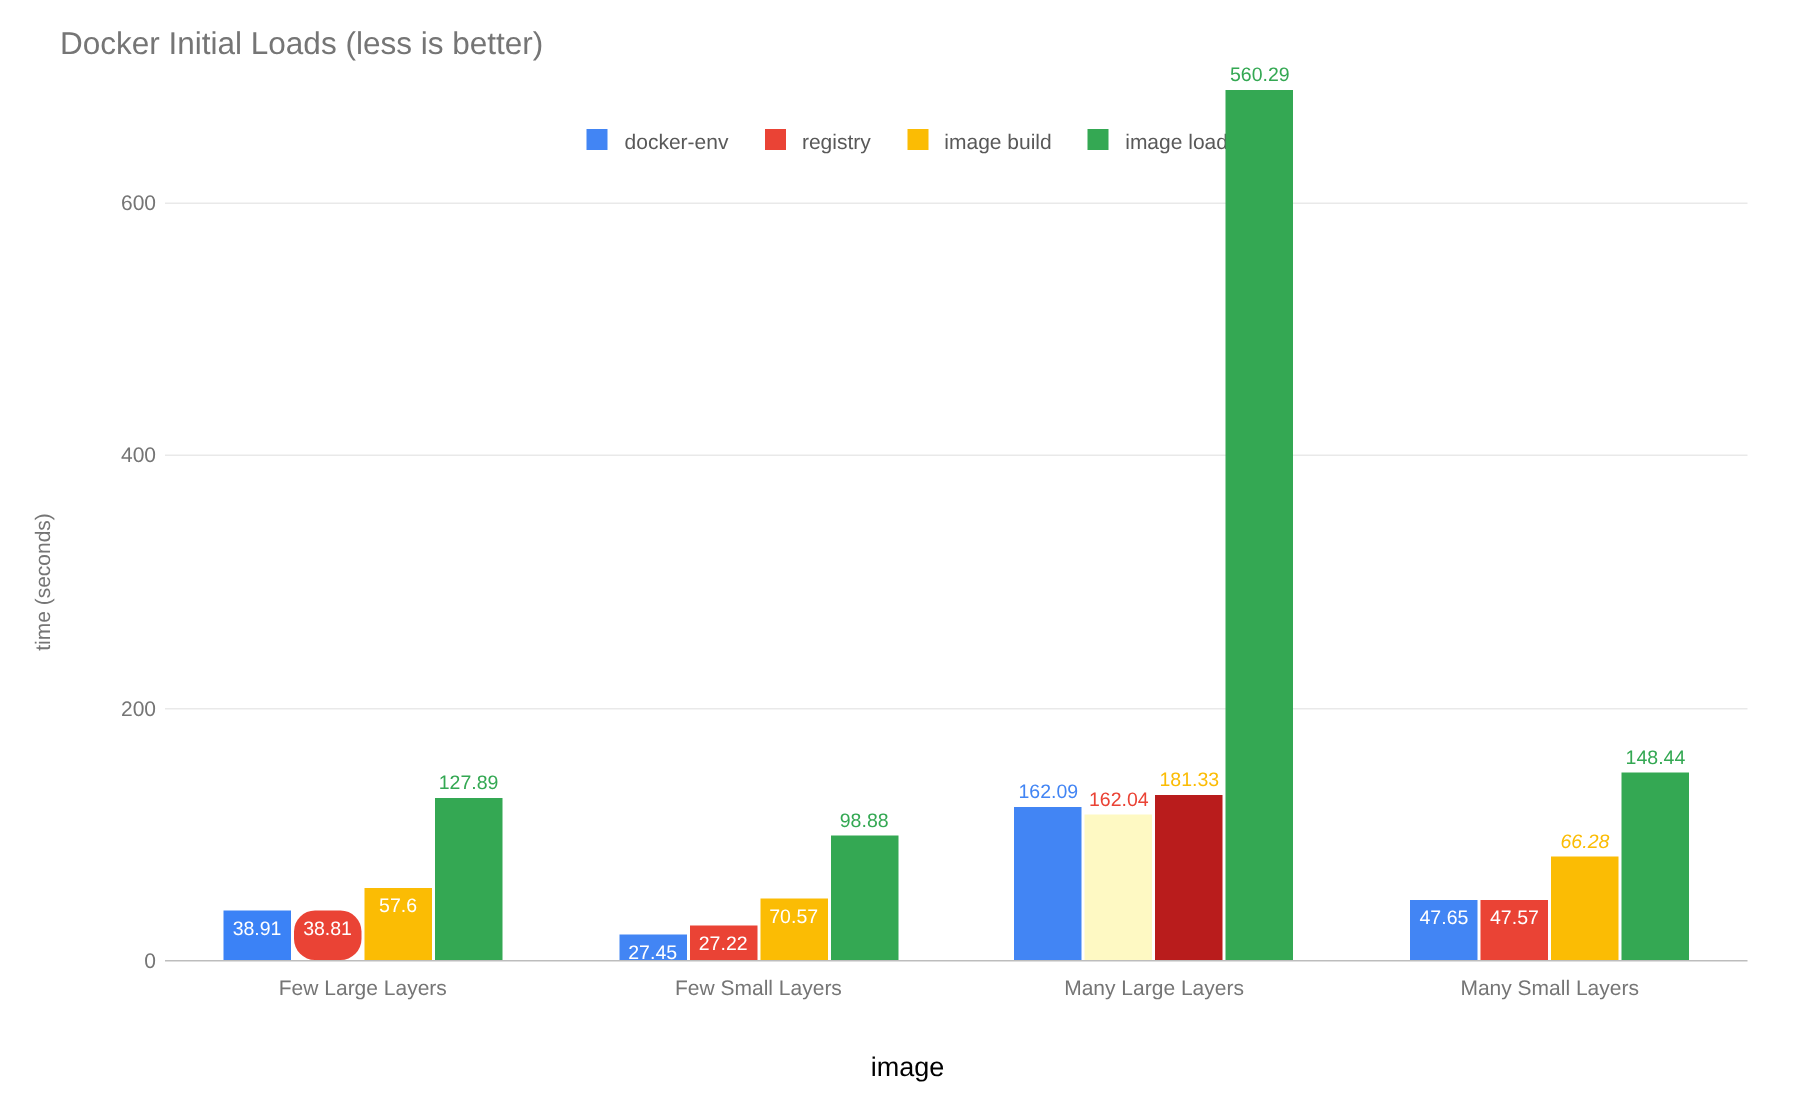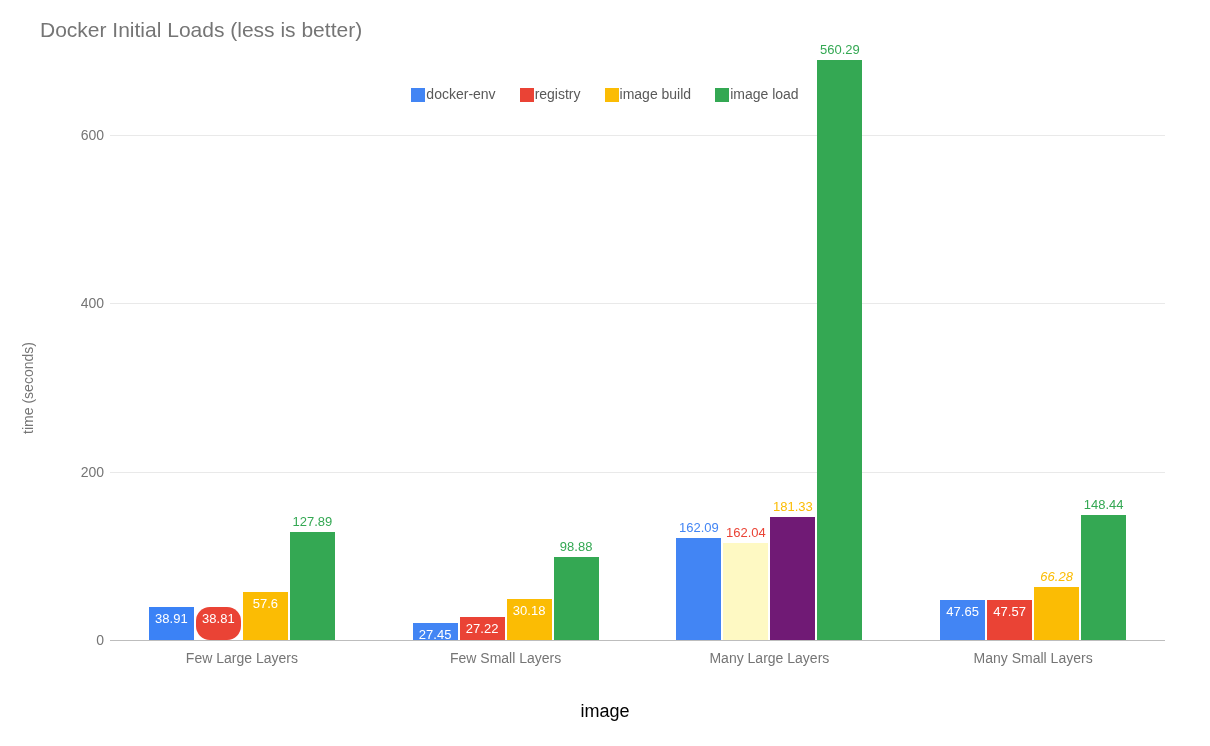--- a/index.html
+++ b/index.html
@@ -29,22 +29,22 @@
     right: 0;
     top: 86px;
     display: flex;
     justify-content: center;
     gap: 24px;
     font-size: 14px;
     color: #595959;
   }
   .legend .item {
     display: flex;
-    align-items: flex-end;
-    gap: 1px;
+    align-items: flex-start;
+    gap: 11px;
   }
   .legend .swatch {
     width: 14px;
     height: 14px;
   }
   .plot {
     position: absolute;
     left: 110px;
     top: 135px;
     width: 1055px;
@@ -179,50 +179,50 @@
         <div class="cat-label">Few Large Layers</div>
       </div>
       <div class="group" style="left: 263.75px; width: 263.75px;">
         <div class="bar" style="height: 17px; background: rgb(66, 133, 244);">
           <div class="val-label-inside">27.45</div>
         </div>
         <div class="bar" style="height: 22.9102px; background: rgb(234, 67, 53);">
           <div class="val-label-inside">27.22</div>
         </div>
         <div class="bar" style="height: 40.6862px; background: rgb(251, 188, 4);">
-          <div class="val-label-inside">30.18</div>
+          <div class="val-label-inside">70.57</div>
         </div>
         <div class="bar" style="height: 83.224px; background: rgb(52, 168, 83);">
           <div class="val-label-above" style="color: rgb(52, 168, 83);">98.88</div>
         </div>
         <div class="cat-label">Few Small Layers</div>
       </div>
       <div class="group" style="left: 527.5px; width: 263.75px;">
         <div class="bar" style="height: 102px; background: rgb(66, 133, 244);">
           <div class="val-label-above" style="color: rgb(66, 133, 244);">162.09</div>
         </div>
         <div class="bar" style="height: 97px; background: #fef9c3;">
           <div class="val-label-above" style="color: rgb(234, 67, 53);">162.04</div>
         </div>
-        <div class="bar" style="height: 123px; background: #701a75;">
+        <div class="bar" style="height: 110px; background: #b91c1c;">
           <div class="val-label-above" style="color: rgb(251, 188, 4);">181.33</div>
         </div>
         <div class="bar" style="height: 580px; background: rgb(52, 168, 83);">
           <div class="val-label-above" style="color: rgb(52, 168, 83);">560.29</div>
         </div>
         <div class="cat-label">Many Large Layers</div>
       </div>
       <div class="group" style="left: 791.25px; width: 263.75px;">
         <div class="bar" style="height: 40.1054px; background: rgb(66, 133, 244);">
           <div class="val-label-inside">47.65</div>
         </div>
         <div class="bar" style="height: 40.0381px; background: rgb(234, 67, 53);">
           <div class="val-label-inside">47.57</div>
         </div>
-        <div class="bar" style="height: 53px; background: rgb(251, 188, 4); font-style: italic;">
+        <div class="bar" style="height: 69px; background: rgb(251, 188, 4); font-style: italic;">
           <div class="val-label-above" style="color: rgb(251, 188, 4);">66.28</div>
         </div>
         <div class="bar" style="height: 124.937px; background: rgb(52, 168, 83);">
           <div class="val-label-above" style="color: rgb(52, 168, 83);">148.44</div>
         </div>
         <div class="cat-label">Many Small Layers</div>
       </div>
     </div>
 
   <div class="x-axis-label">image</div>

